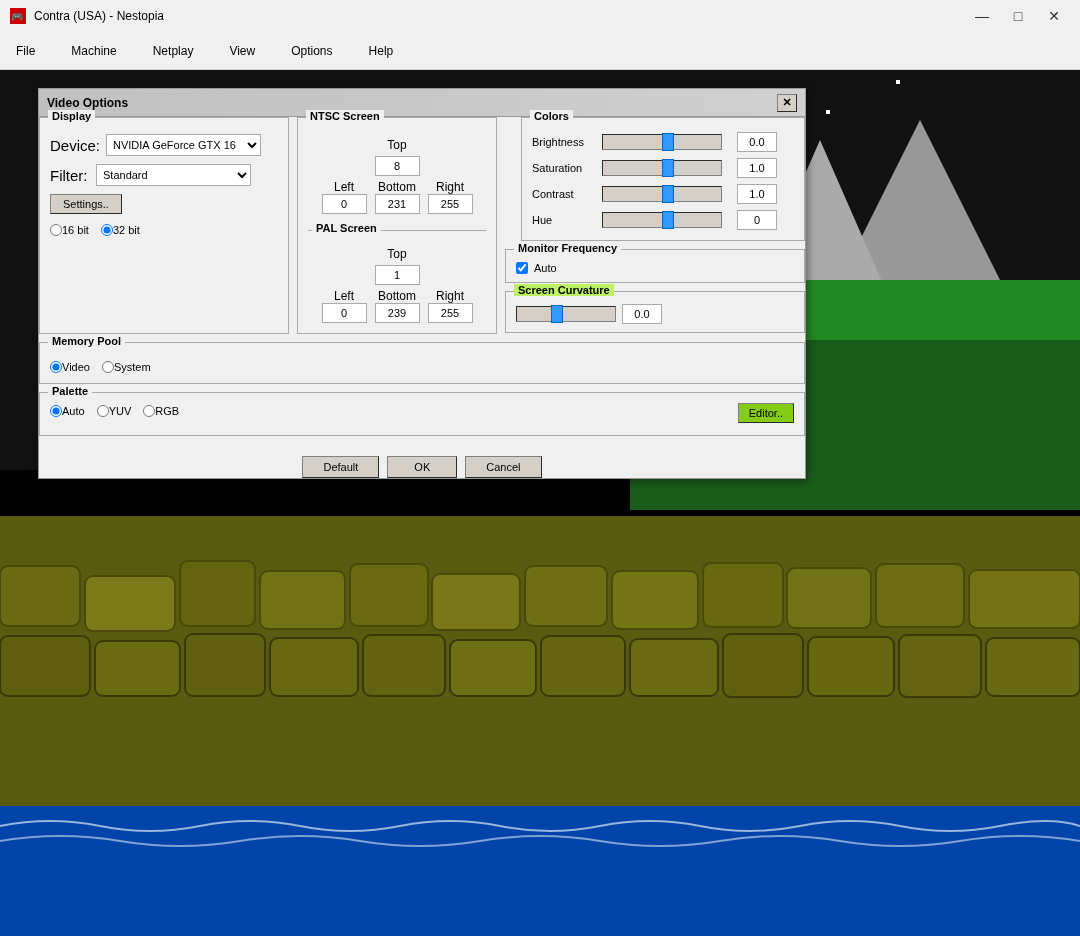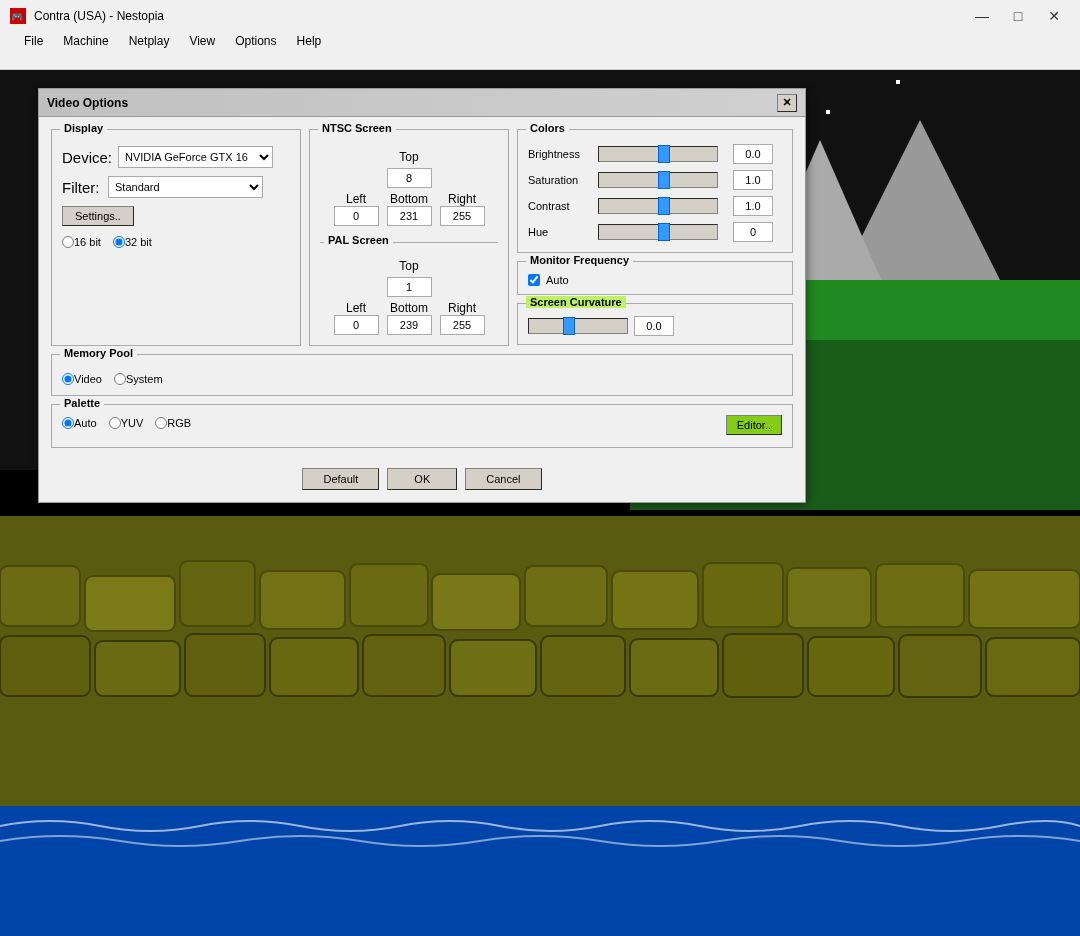--- a/index.html
+++ b/index.html
@@ -79,25 +79,24 @@
       cursor: pointer;
       display: flex;
       align-items: center;
       justify-content: center;
       font-size: 14px;
       color: #333;
     }
 
     .menu-bar {
       display: flex;
-      align-items: flex-start;
+      align-items: flex-end;
       height: 28px;
       padding: 0 8px;
-      gap: 4px;
-      margin-left: 8px;
+      gap: 20px;
     }
 
     .menu-item {
       padding: 2px 8px;
       cursor: pointer;
       font-size: 12px;
       color: #000;
     }
 
     
@@ -133,21 +132,20 @@
       border: 1px outset #808080;
       cursor: pointer;
       display: flex;
       align-items: center;
       justify-content: center;
       font-size: 11px;
       font-weight: bold;
     }
 
     .dialog-body {
-      padding: 12px;
     }
 
     
     .sections-row {
       display: flex;
       gap: 8px;
       margin-bottom: 8px;
     }
 
     .section-box {
@@ -608,21 +606,21 @@
                   <span>Right</span>
                   <input class="ntsc-input" type="text" value="255" style="">
                 </div>
               </div>
             </div>
           </div>
         </div>
       </div>
 
       <div class="right-column" style="flex:1;">
-        <div class="section-box" style="position:relative;">
+        <div class="section-box" style="position:relative;margin-left:16px;">
           <span class="section-label">Colors</span>
 
           <div class="color-row">
             <span class="color-label">Brightness</span>
             <div class="slider-track">
               <div class="slider-thumb" style="left:50%;"></div>
             </div>
             <div class="color-value">0.0</div>
           </div>
 

